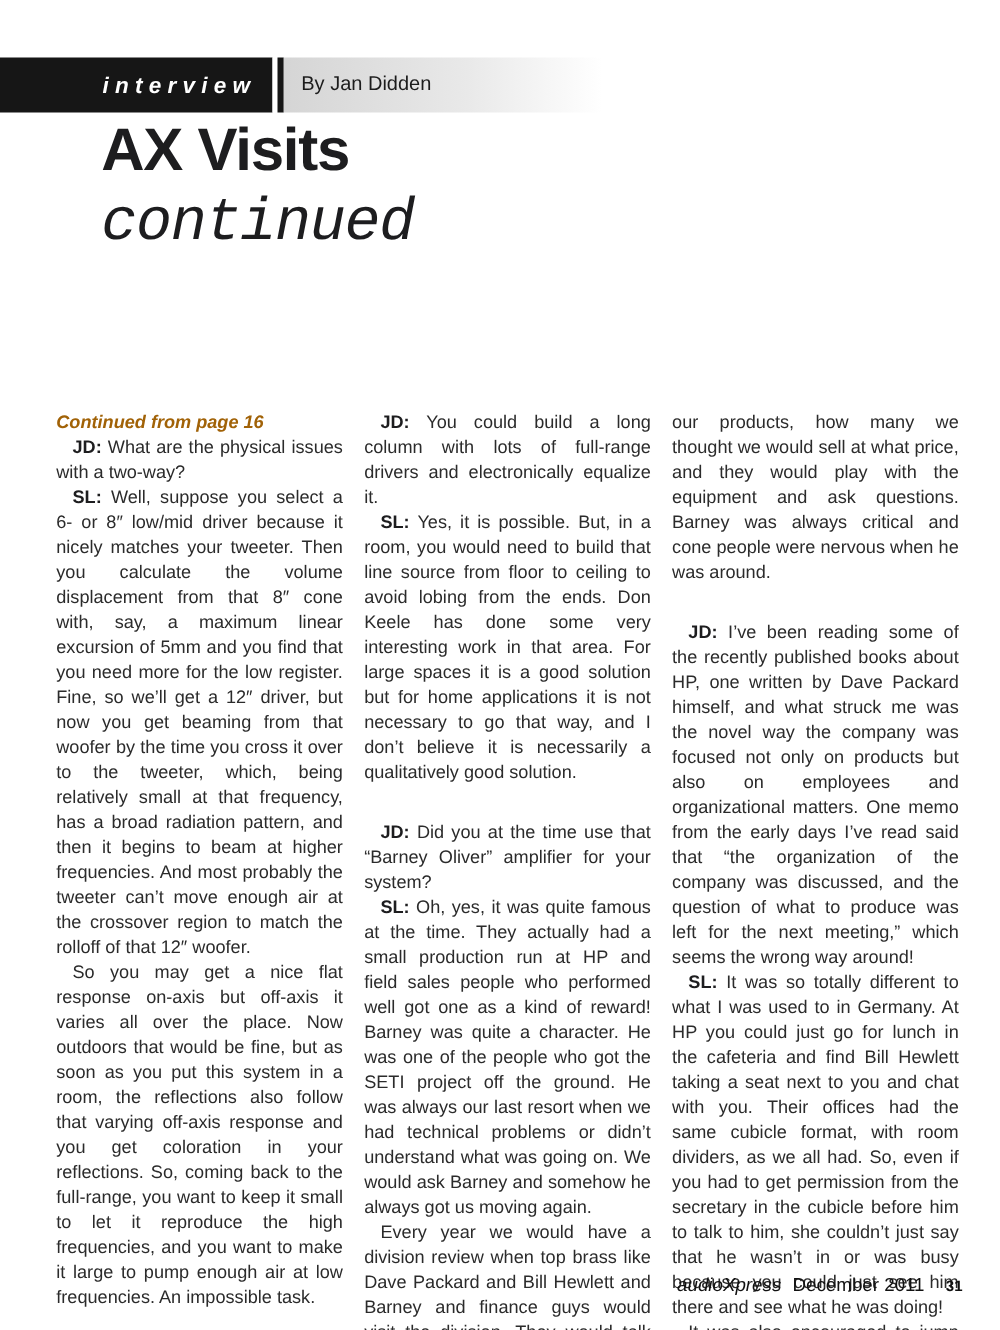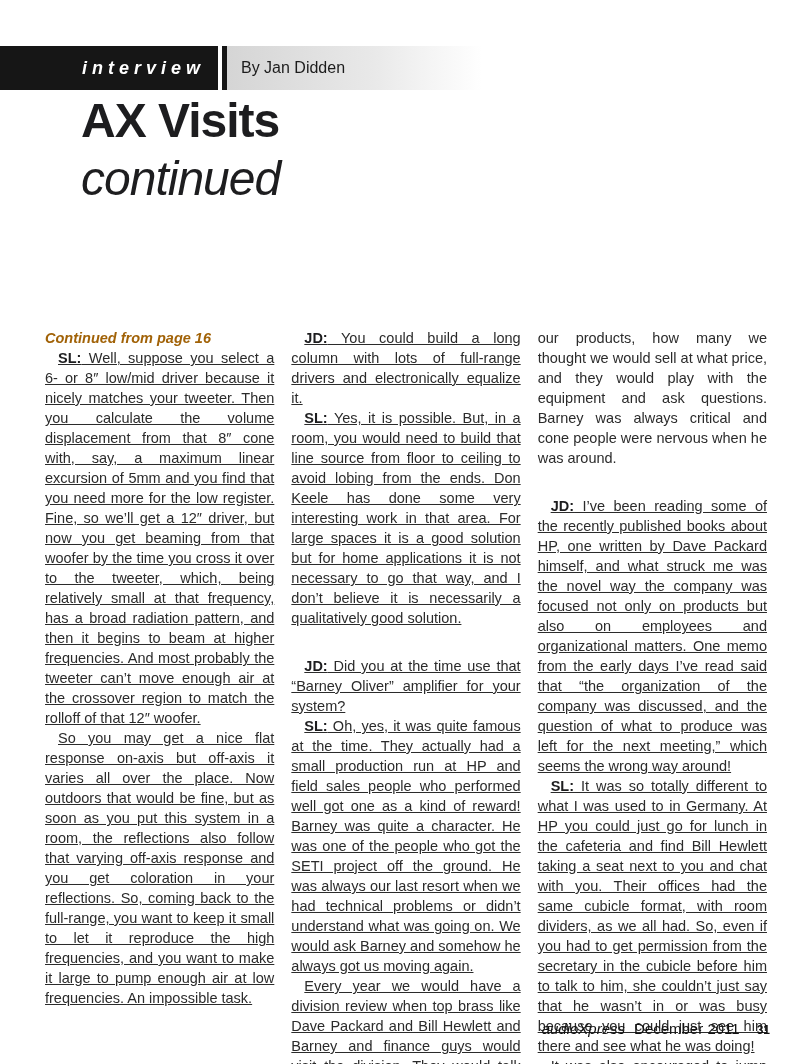--- a/index.html
+++ b/index.html
@@ -51,21 +51,21 @@
   .title-block {
     position: absolute;
     top: 92px; left: 45px;
     font-size: 48px;
     line-height: 58px;
     letter-spacing: -1px;
     color: #1d1d1f;
     margin-left: 36px;
   }
   .title-line { font-weight: bold; }
-  .title-continued { font-weight: normal; font-style: italic; }
+  .title-continued { font-weight: normal; font-style: italic; font-family: Liberation Mono, monospace; }
 
   
   .columns {
     position: absolute;
     top: 328px; left: 45px;
     width: 722px;
     display: flex;
     gap: 17px;
   }
   .col {
@@ -77,21 +77,21 @@
     color: #2b2b2b;
     hyphens: auto;
     -webkit-hyphens: auto;
   }
   .continued-note {
     font-weight: bold;
     font-style: italic;
     color: #a16207;
   }
   .para { margin: 0; }
-  .indent { text-indent: 13px; text-decoration: underline; }
+  .indent { text-indent: 13px; }
   .gap-before { margin-top: 28px; }
   .qa-label { font-weight: bold; color: #1d1d1f; }
 
   
   .footer {
     position: absolute;
     top: 1020px;
     right: 30px;
     font-size: 15px;
     color: #111;
@@ -121,20 +121,21 @@
 
   <h1 class="title-block">
     <div class="title-line">AX Visits</div>
     <div class="title-continued">continued</div>
   </h1>
 
   <div class="columns">
 
     <div class="col">
       <p class="para continued-note">Continued from page 16</p>
+      <p class="para indent"><span class="qa-label">JD:</span><span> What are the physical issues with a two-way?</span></p>
       <p class="para indent"><span class="qa-label">SL:</span><span> Well, suppose you select a 6- or 8″ low/mid driver because it nicely matches your tweeter. Then you calculate the volume displacement from that 8″ cone with, say, a maximum linear excursion of 5mm and you find that you need more for the low register. Fine, so we’ll get a 12″ driver, but now you get beaming from that woofer by the time you cross it over to the tweeter, which, being relatively small at that frequency, has a broad radiation pattern, and then it begins to beam at higher frequencies. And most probably the tweeter can’t move enough air at the crossover region to match the rolloff of that 12″ woofer.</span></p>
       <p class="para indent"><span>So you may get a nice flat response on-axis but off-axis it varies all over the place. Now outdoors that would be fine, but as soon as you put this system in a room, the reflections also follow that varying off-axis response and you get coloration in your reflections. So, coming back to the full-range, you want to keep it small to let it reproduce the high frequencies, and you want to make it large to pump enough air at low frequencies. An impossible task.</span></p>
     </div>
 
     <div class="col">
       <p class="para indent"><span class="qa-label">JD:</span><span> You could build a long column with lots of full-range drivers and electronically equalize it.</span></p>
       <p class="para indent"><span class="qa-label">SL:</span><span> Yes, it is possible. But, in a room, you would need to build that line source from floor to ceiling to avoid lobing from the ends. Don Keele has done some very interesting work in that area. For large spaces it is a good solution but for home applications it is not necessary to go that way, and I don’t believe it is necessarily a qualitatively good solution.</span></p>
       <p class="para indent gap-before"><span class="qa-label">JD:</span><span> Did you at the time use that “Barney Oliver” amplifier for your system?</span></p>
       <p class="para indent"><span class="qa-label">SL:</span><span> Oh, yes, it was quite famous at the time. They actually had a small production run at HP and field sales people who performed well got one as a kind of reward! Barney was quite a character. He was one of the people who got the SETI project off the ground. He was always our last resort when we had technical problems or didn’t understand what was going on. We would ask Barney and somehow he always got us moving again.</span></p>
       <p class="para indent"><span>Every year we would have a division review when top brass like Dave Packard and Bill Hewlett and Barney and finance guys would visit the division. They would talk with us about</span></p>

